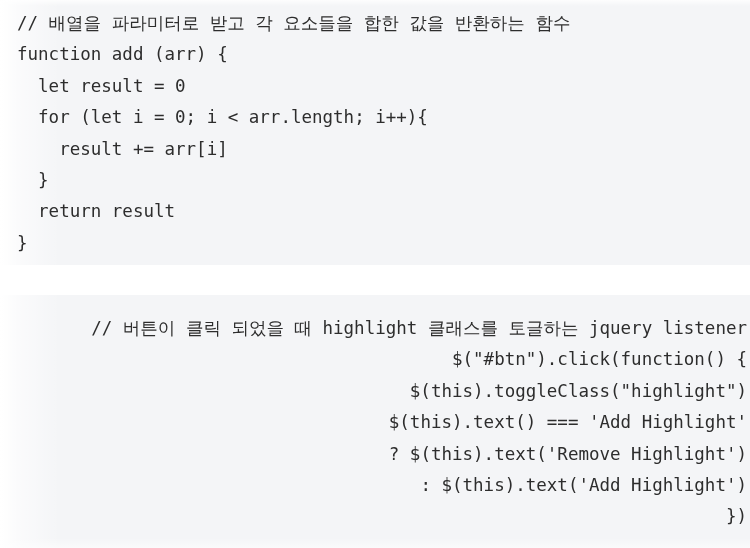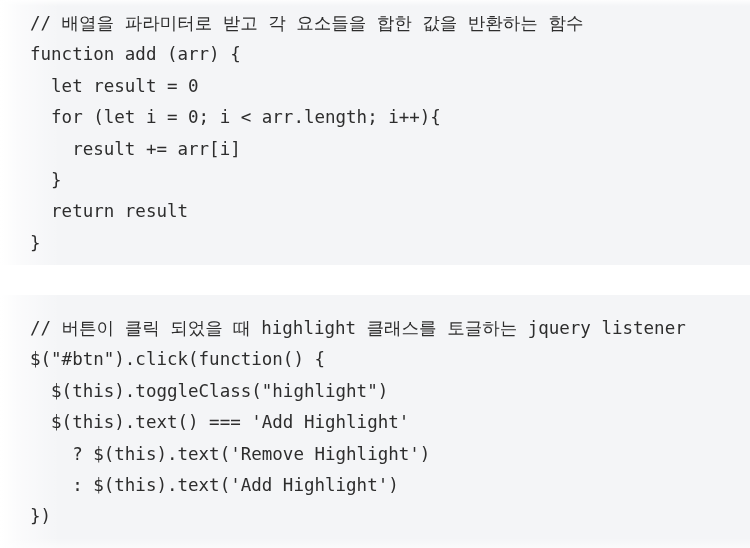--- a/index.html
+++ b/index.html
@@ -30,40 +30,41 @@
   .code-block {
     position: relative;
     background: #f4f5f7;
     background-image: linear-gradient(
         to right,
         #ffffff 0px,
         rgba(255,255,255,0.95) 4px,
         rgba(255,255,255,0.55) 22px,
         rgba(255,255,255,0.0) 60px
     );
-    padding: 16px;
+    padding: 3px;
     box-sizing: border-box;
     overflow: hidden;
   }
 
   .code-block-1 {
     height: 265px;
     padding-top: 8px;
   }
 
   
   .gap {
     height: 30px;
     background: #ffffff;
     flex: 0 0 auto;
   }
 
   .code-block-2 {
     height: 253px;
     padding-top: 18px;
+    text-align: right;
   }
 
   pre.code {
     margin: 0;
     padding: 0 0 0 14px;
     font-family: "DejaVu Sans Mono", "Liberation Mono", monospace;
     font-size: 17.5px;
     line-height: 31.4px;
     color: #2d2d2d;
     white-space: pre;

